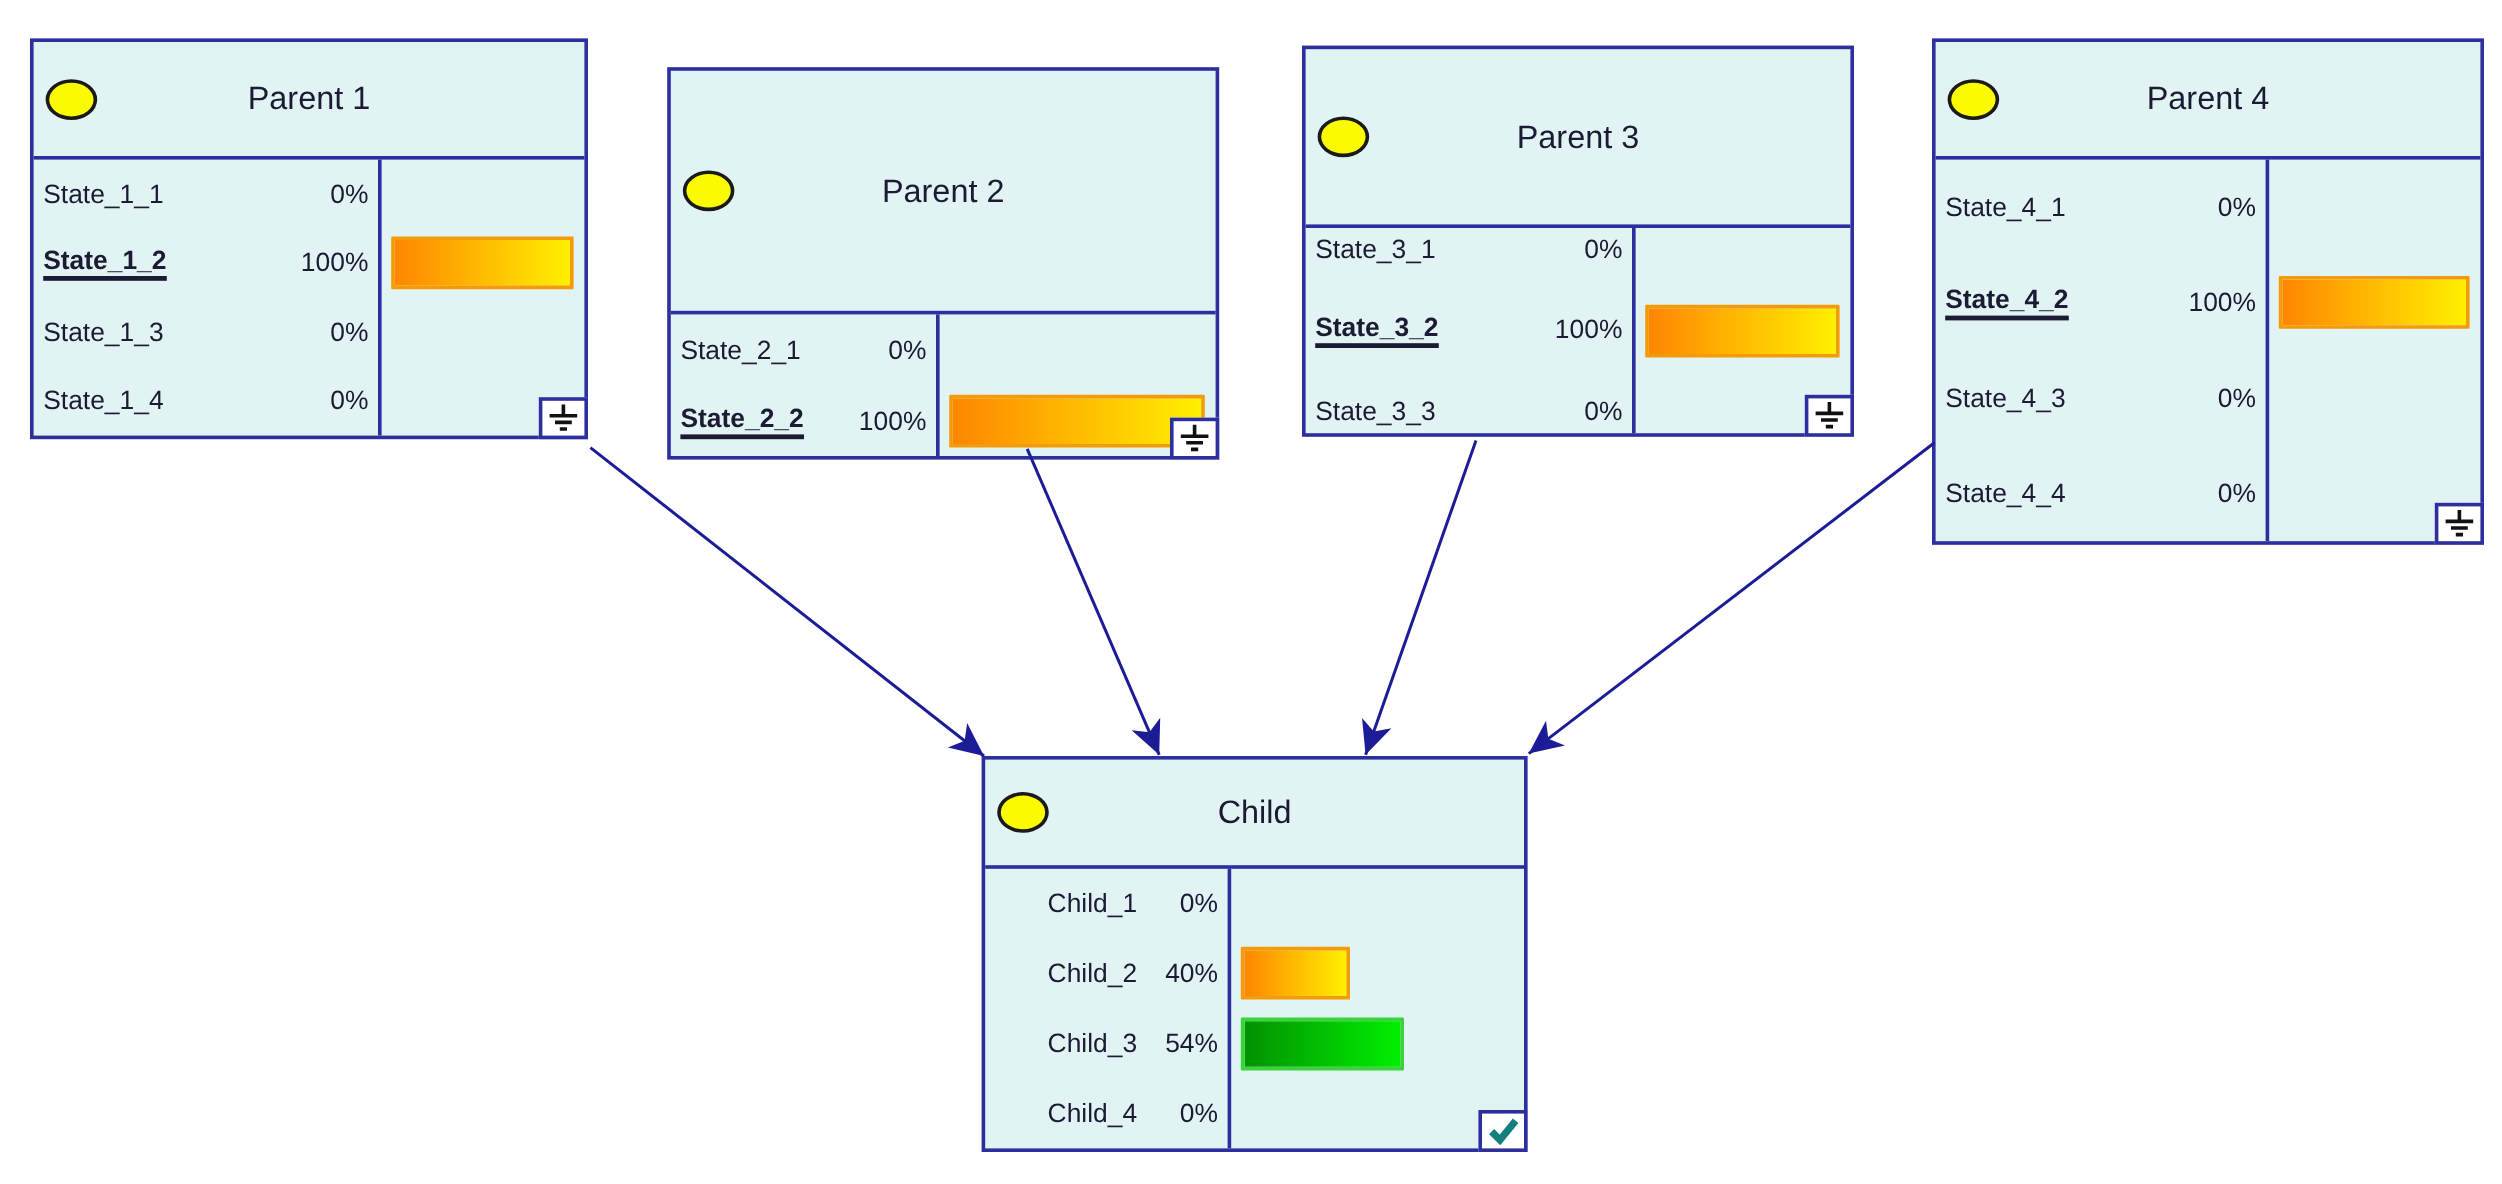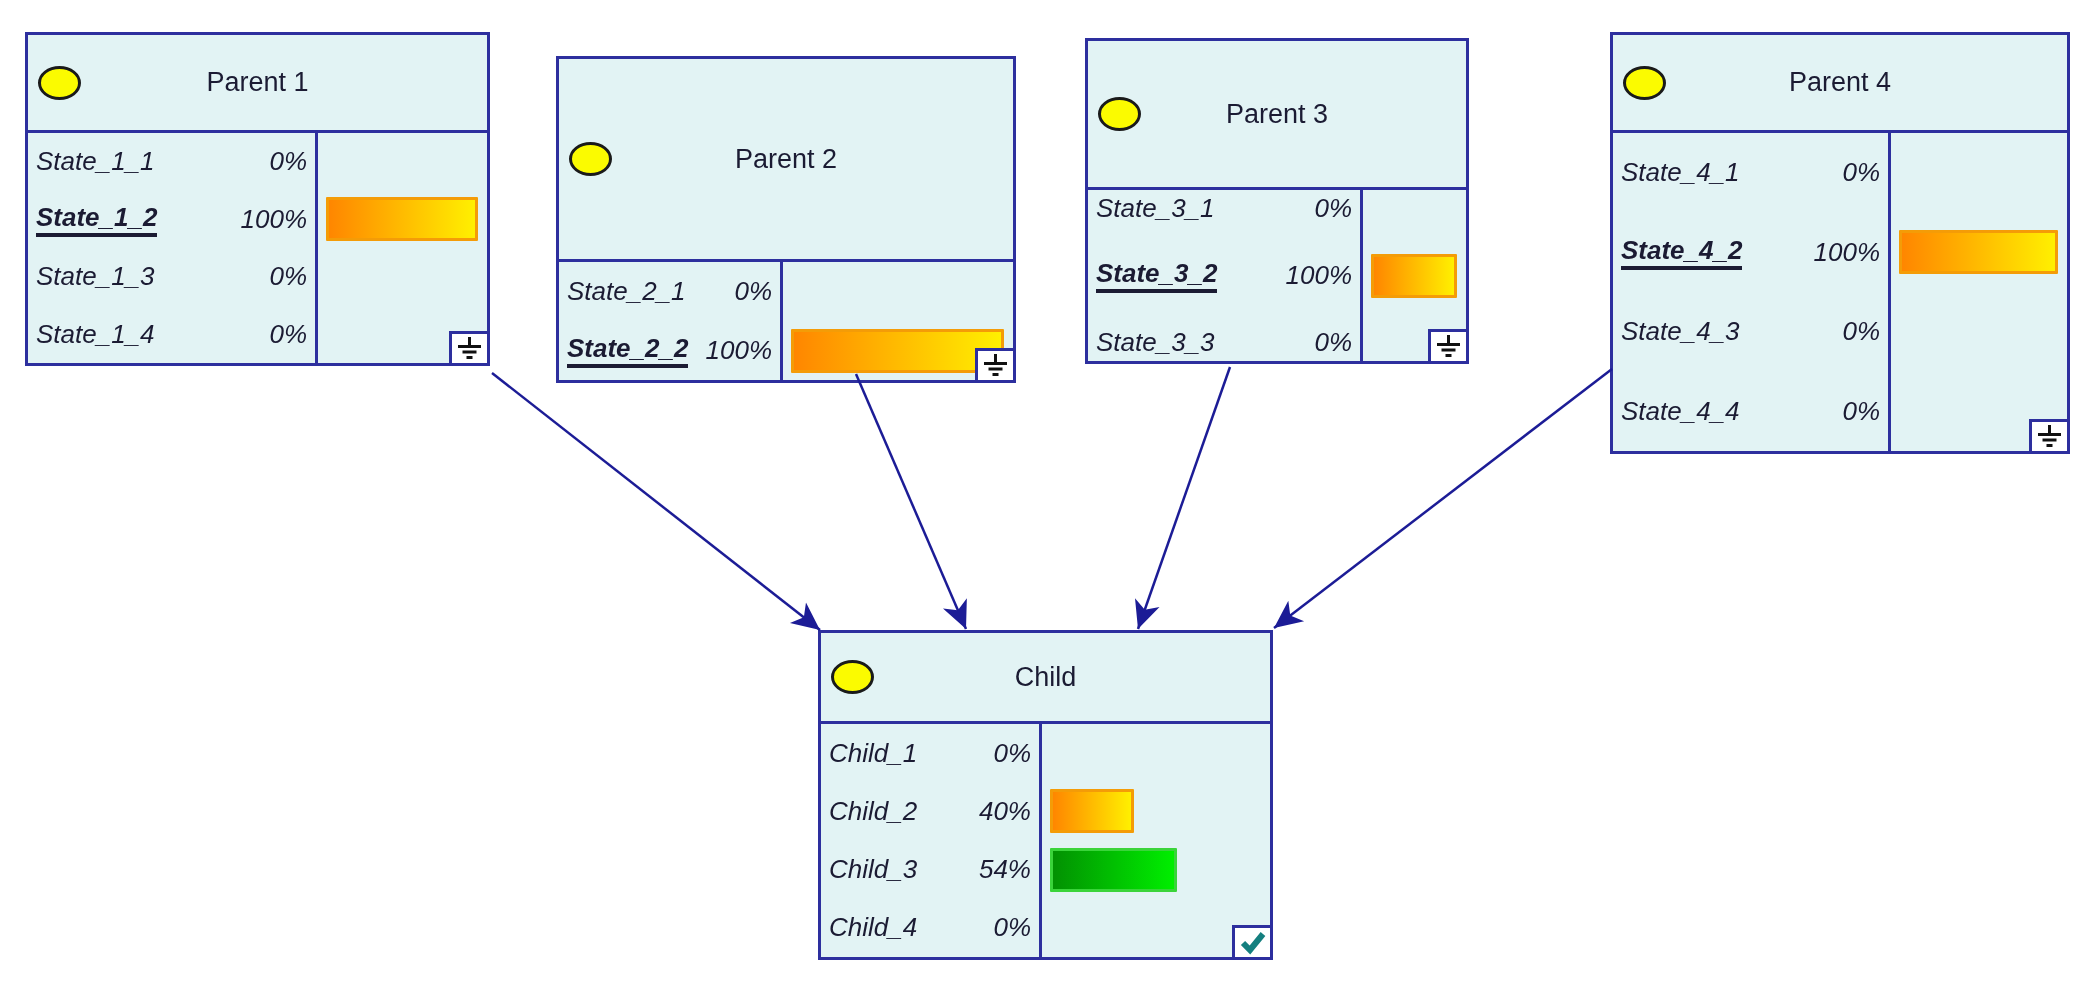--- a/index.html
+++ b/index.html
@@ -67,23 +67,22 @@
     display: flex;
     flex-direction: column;
   }
 
   .state-row {
     flex: 1 1 0;
     display: flex;
     align-items: center;
     justify-content: space-between;
     padding: 0 8px;
-    font-size: 26px;
+    font-size: 22px;
     white-space: nowrap;
-    font-style: italic;
   }
 
   .state-row.emph .state-name {
     font-weight: bold;
     border-bottom: 4px solid currentColor;
   }
 
   .bars-col {
     flex: 1;
     position: relative;
@@ -218,21 +217,21 @@
           </svg>
         </div>
 
       <div class="bar-slot"></div>
           <div class="bar-slot">
             <div class="prob-bar orange" style="width: 100%;"></div>
           </div>
         </div>
     </div>
   </div>
-    <div class="node" style="left: 1085px; top: 38px; width: 384px; height: 326px;">
+    <div class="node" style="left: 1085px; top: 38px; width: 460px; height: 326px;">
     <div class="title-bar" style="height: 149px;">
       <span class="oval"></span>
       <span class="node-title">Parent 3</span>
     </div>
     <div class="node-body">
       <div class="names-col" style="width: 275px; gap: 31px;">
           <div class="state-row">
             <span class="state-name">State_3_1</span>
             <span class="state-pct">0%</span>
           </div>
@@ -309,21 +308,21 @@
           <div class="bar-slot"></div>
         </div>
     </div>
   </div>
     <div class="node" style="left: 818px; top: 630px; width: 455px; height: 330px;">
     <div class="title-bar" style="height: 91px;">
       <span class="oval"></span>
       <span class="node-title">Child</span>
     </div>
     <div class="node-body">
-      <div class="names-col" style="width: 221px;">
+      <div class="names-col" style="width: 205px; padding-left: 44px;">
           <div class="state-row">
             <span class="state-name">Child_1</span>
             <span class="state-pct">0%</span>
           </div>
           <div class="state-row">
             <span class="state-name">Child_2</span>
             <span class="state-pct">40%</span>
           </div>
           <div class="state-row">
             <span class="state-name">Child_3</span>

